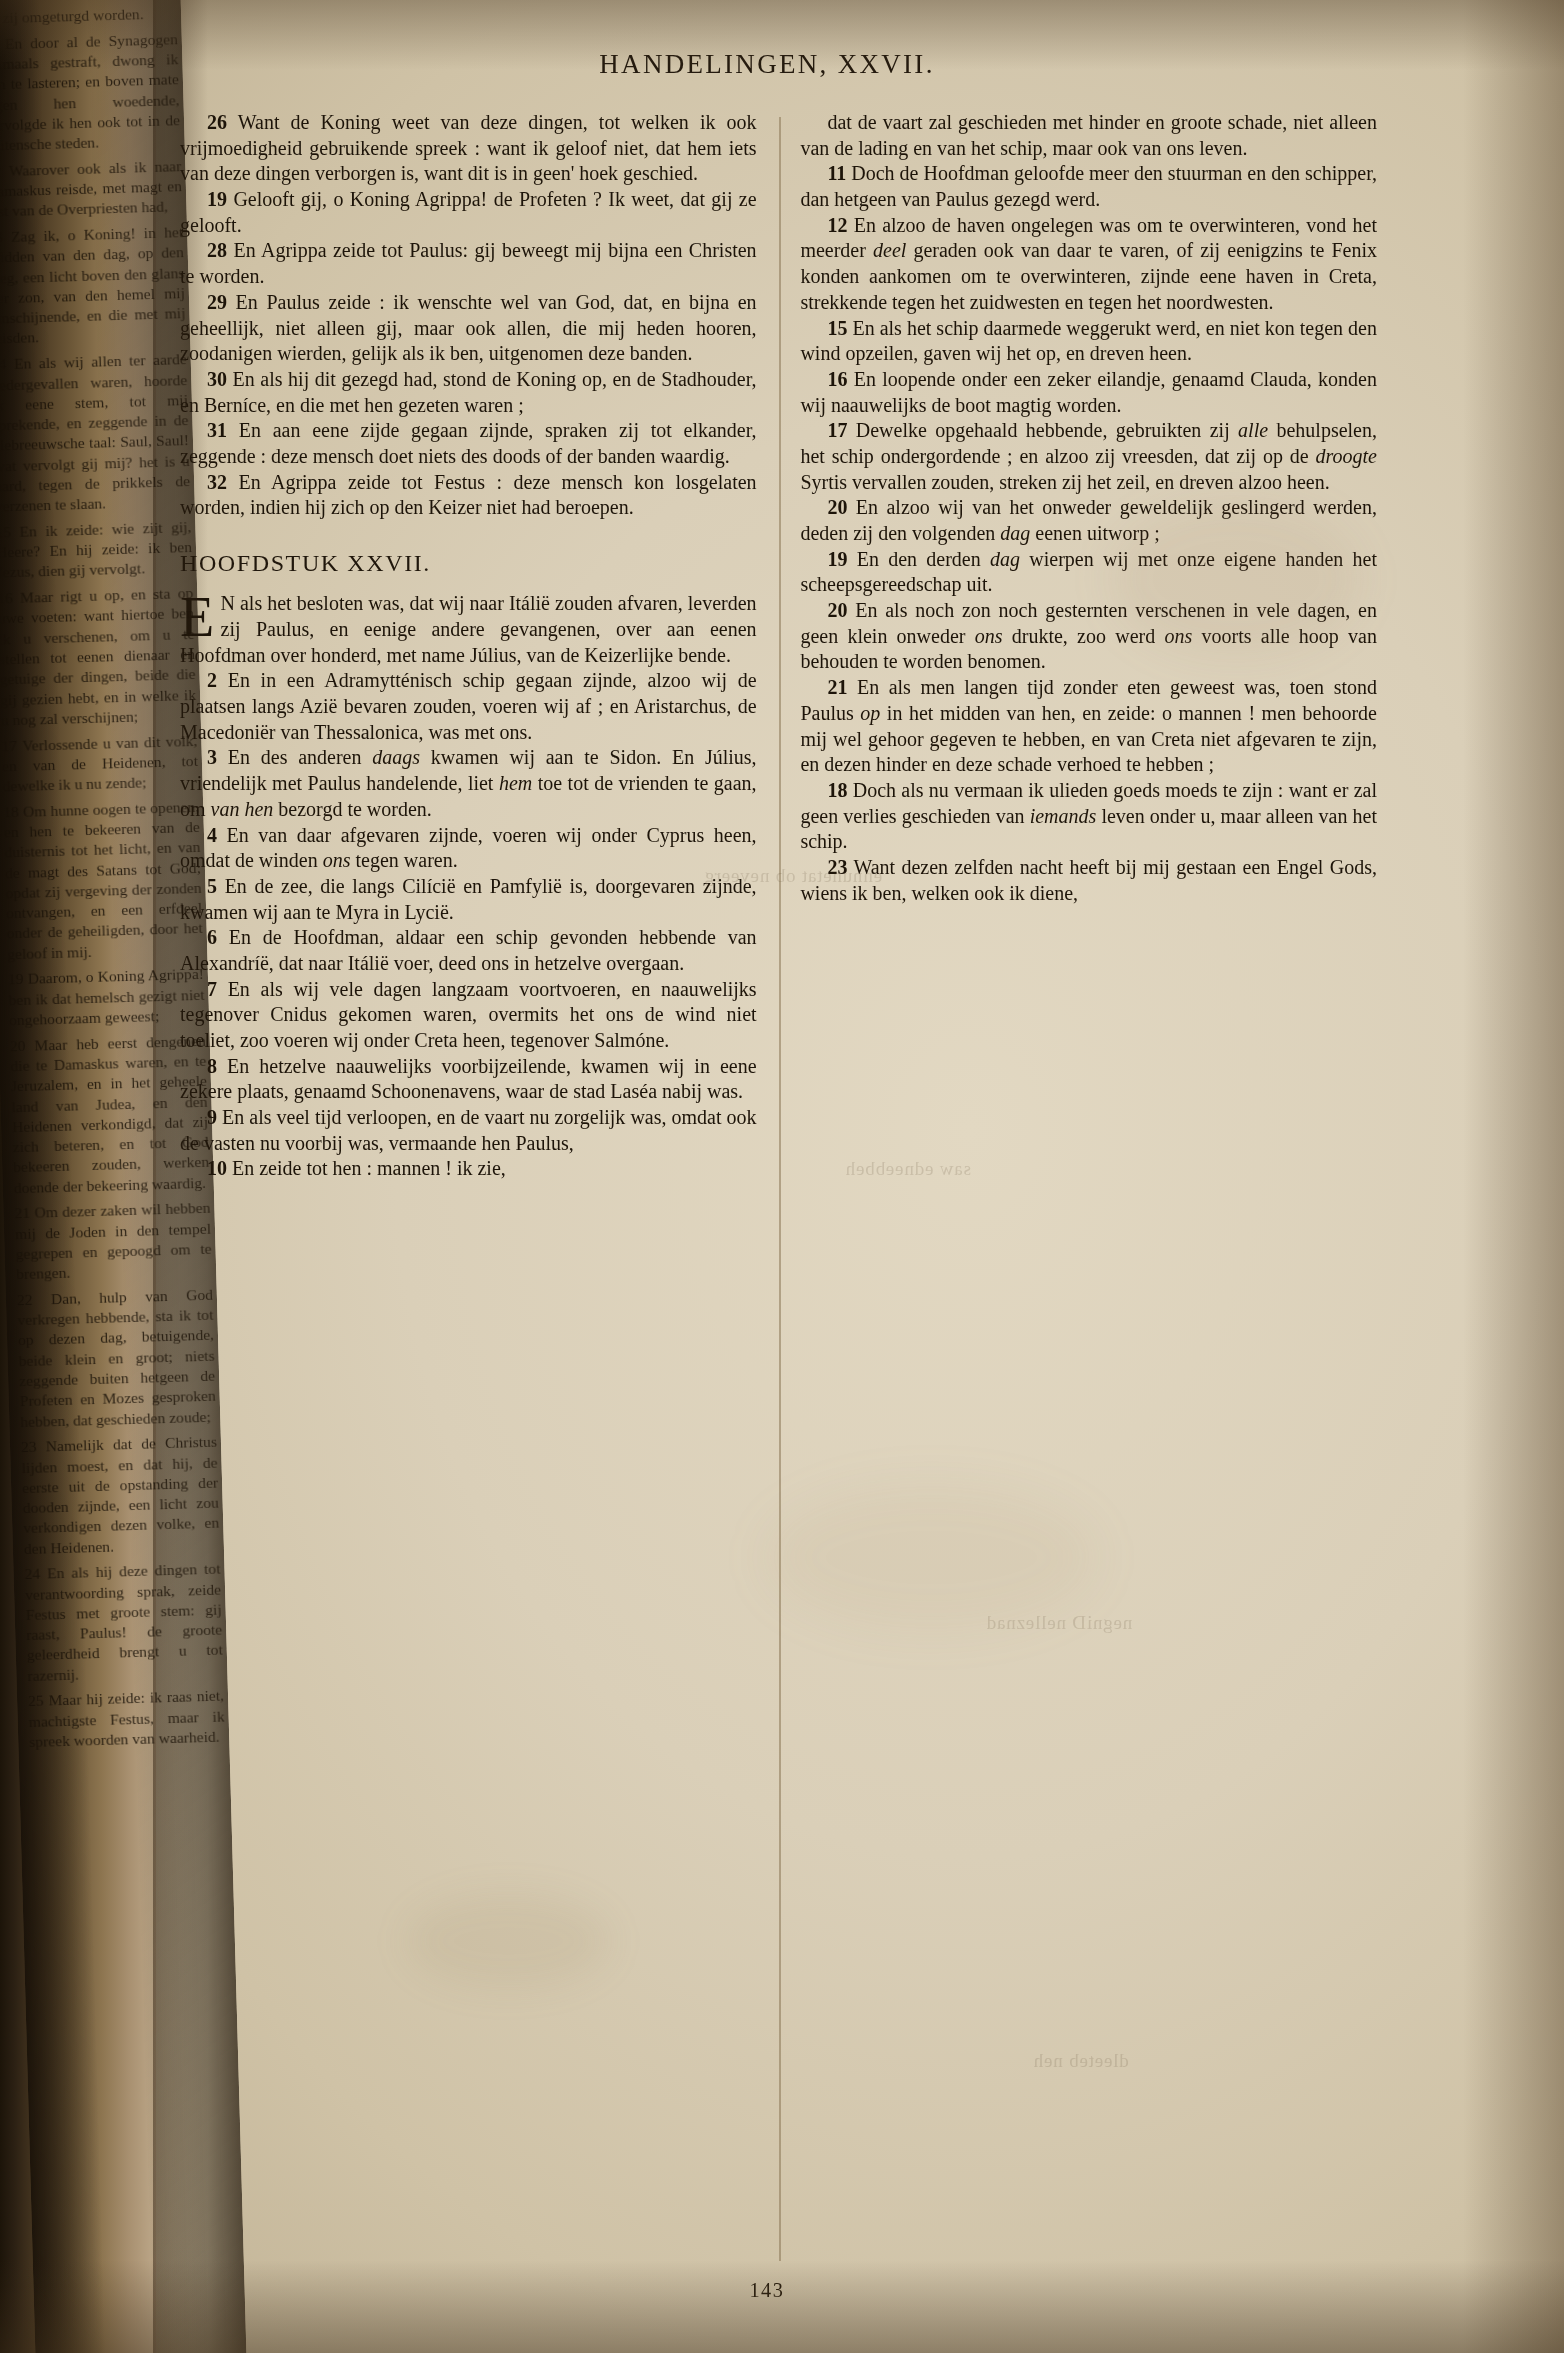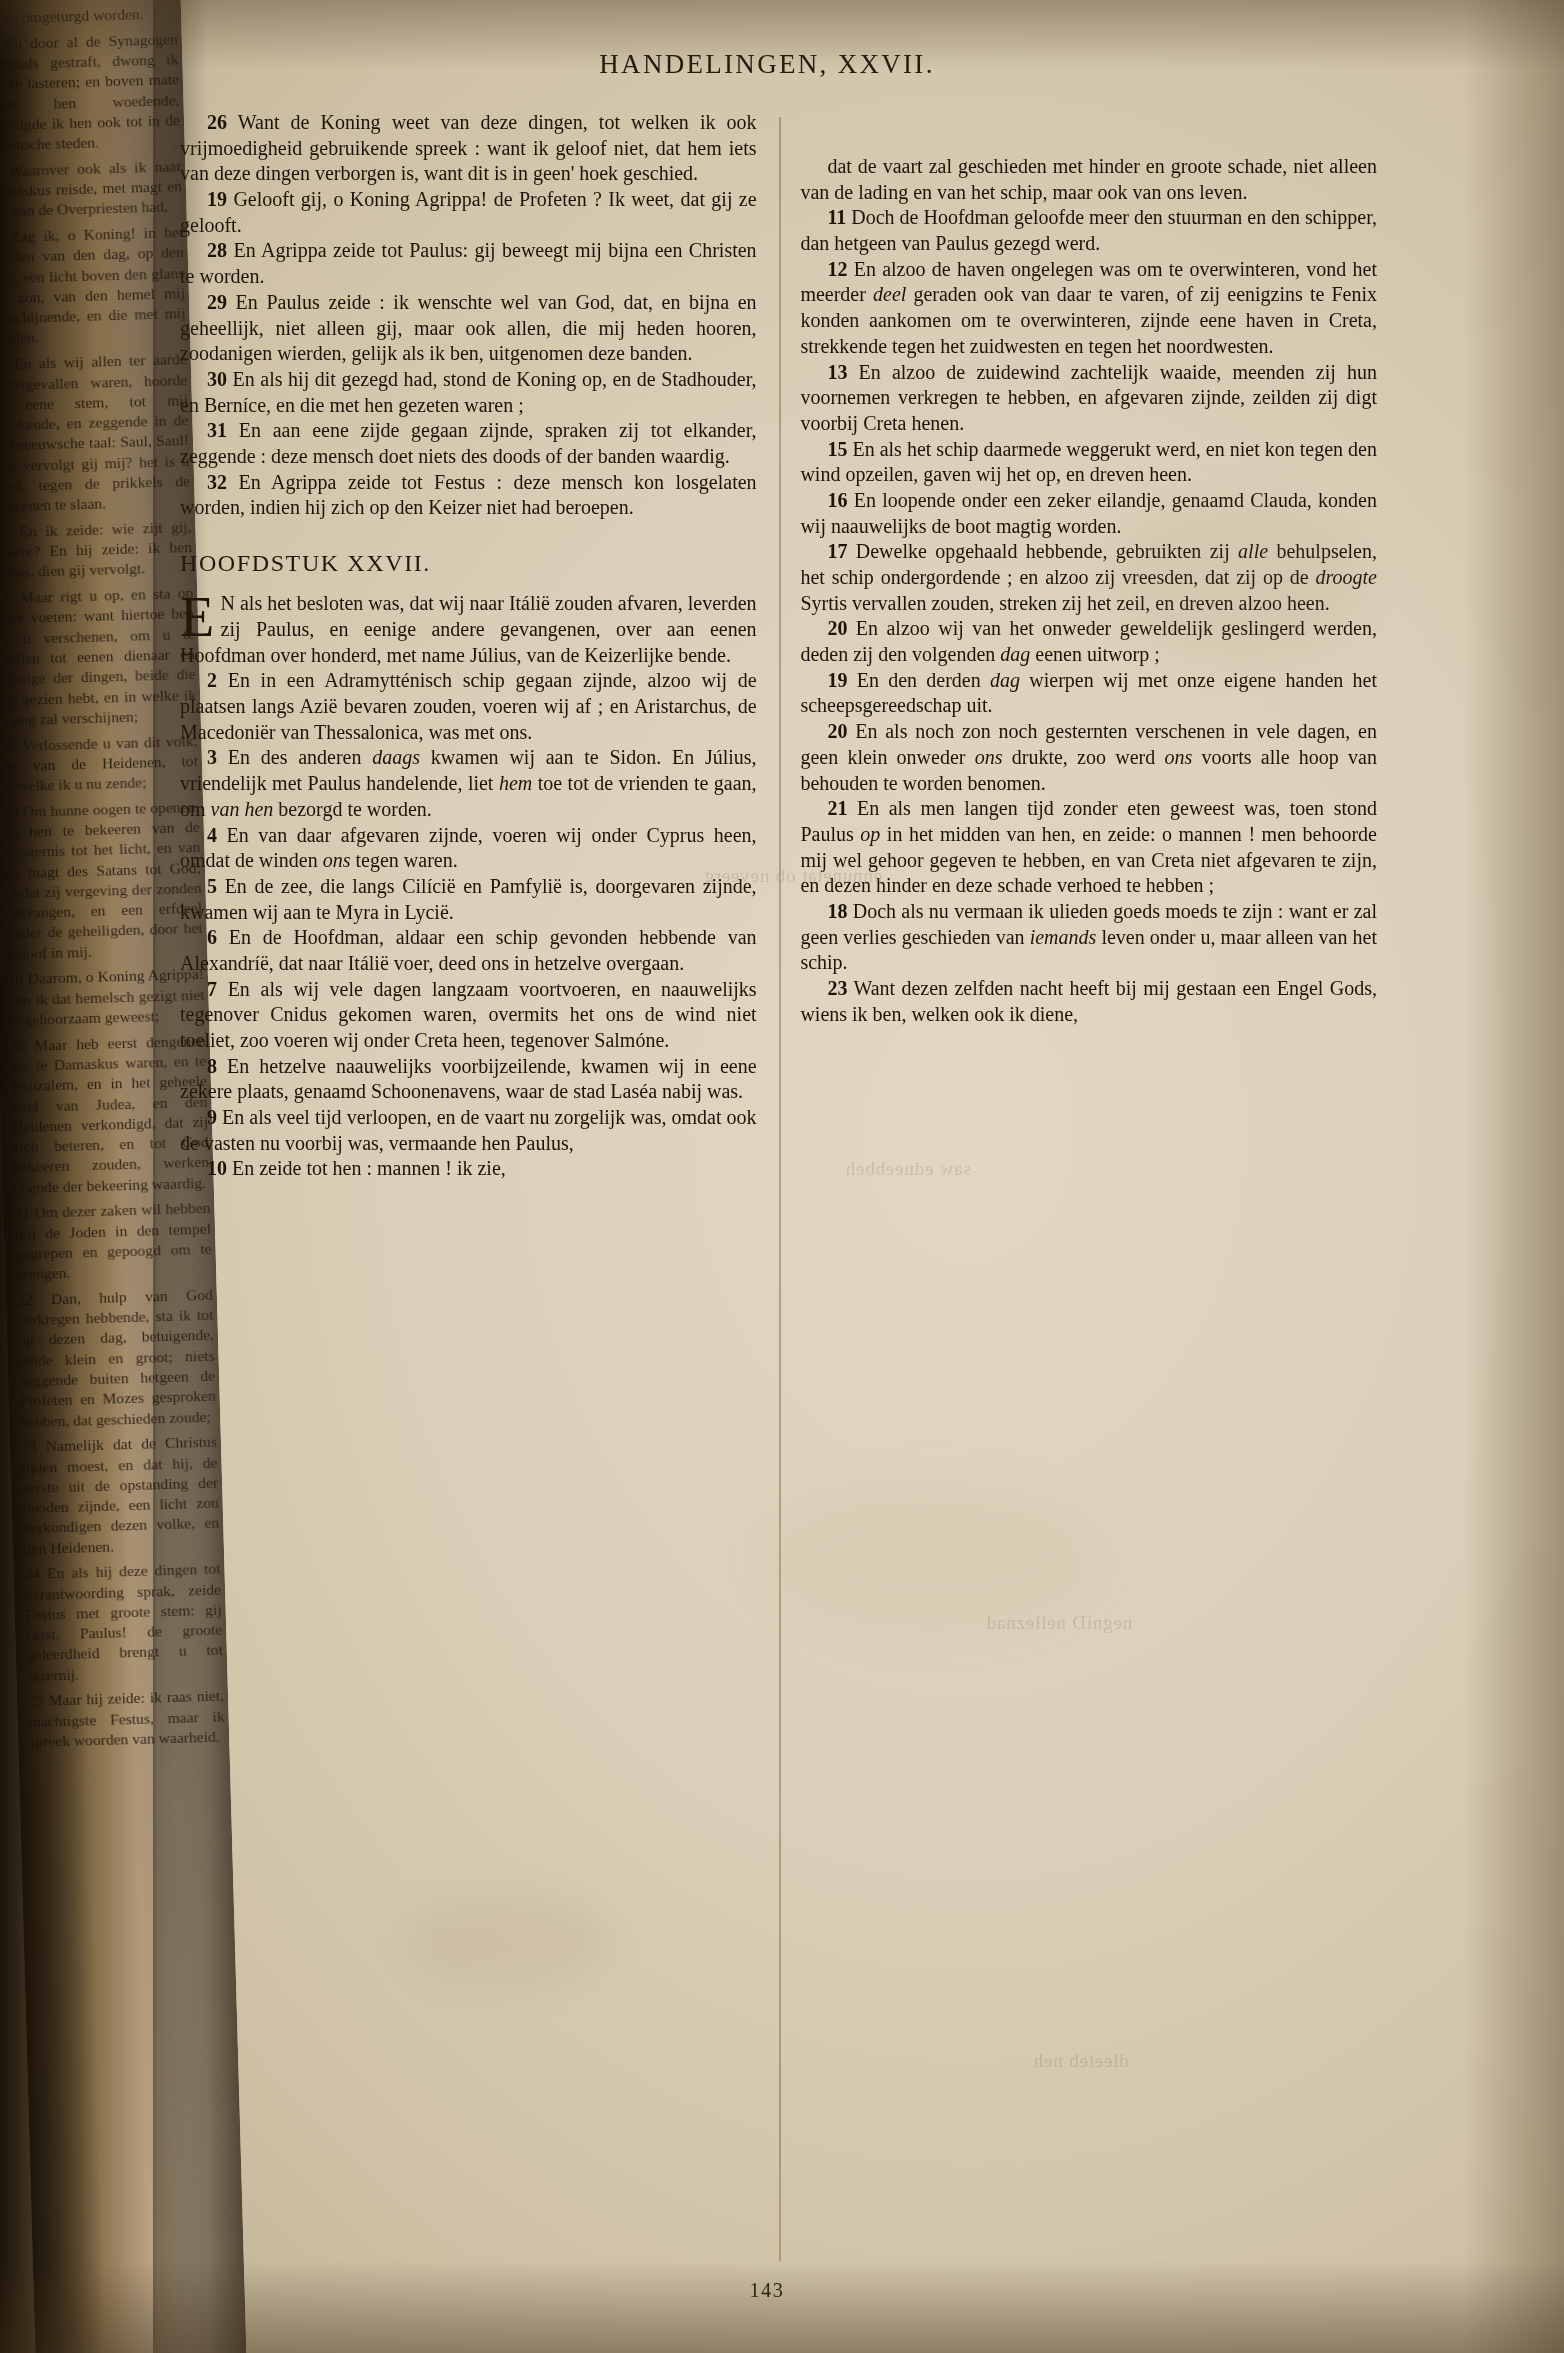--- a/index.html
+++ b/index.html
@@ -106,21 +106,21 @@
   .col {
     width: 579px;
     color: #1d1409;
     font-size: 20px;
     line-height: 1.285;
     text-align: justify;
     text-justify: inter-word;
     hyphens: manual;
   }
   .col.left { padding-right: 20.3px; }
-  .col.right { padding-left: 23.5px; margin-top: 44px; }
+  .col.right { padding-left: 23.5px; }
 
   #col-rule {
     position: absolute;
     left: 599px; top: 117px;
     width: 1.6px; height: 2144px;
     background: #8a7755;
     opacity: 0.55;
   }
 
   p.v {
@@ -281,21 +281,20 @@
             <p class="v"><span class="vn">9</span> En als veel tijd verloopen, en de vaart nu zorgelijk was, omdat ook de vasten nu voorbij was, vermaande hen Paulus,</p>
             <p class="v"><span class="vn">10</span> En zeide tot hen : mannen ! ik zie,</p>
           </div>
       </div>
 
       <div class="col right">
         <div id="right-verses">
             <p class="v first">dat de vaart zal geschieden met hinder en groote schade, niet alleen van de lading en van het schip, maar ook van ons leven.</p>
             <p class="v"><span class="vn">11</span> Doch de Hoofdman geloofde meer den stuurman en den schipper, dan hetgeen van Paulus gezegd werd.</p>
             <p class="v"><span class="vn">12</span> En alzoo de haven ongelegen was om te overwinteren, vond het meerder <i>deel</i> geraden ook van daar te varen, of zij eenigzins te Fenix konden aankomen om te overwinteren, zijnde eene haven in Creta, strekkende tegen het zuidwesten en tegen het noordwesten.</p>
-            <p class="v"><span class="vn">13</span> En alzoo de zuidewind zachtelijk waaide, meenden zij hun voornemen verkregen te hebben, en afgevaren zijnde, zeilden zij digt voorbij Creta henen.</p>
             <p class="v"><span class="vn">15</span> En als het schip daarmede weggerukt werd, en niet kon tegen den wind opzeilen, gaven wij het op, en dreven heen.</p>
             <p class="v"><span class="vn">16</span> En loopende onder een zeker eilandje, genaamd Clauda, konden wij naauwelijks de boot magtig worden.</p>
             <p class="v"><span class="vn">17</span> Dewelke opgehaald hebbende, gebruikten zij <i>alle</i> behulpselen, het schip ondergordende ; en alzoo zij vreesden, dat zij op de <i>droogte</i> Syrtis vervallen zouden, streken zij het zeil, en dreven alzoo heen.</p>
             <p class="v"><span class="vn">20</span> En alzoo wij van het onweder geweldelijk geslingerd werden, deden zij den volgenden <i>dag</i> eenen uitworp ;</p>
             <p class="v"><span class="vn">19</span> En den derden <i>dag</i> wierpen wij met onze eigene handen het scheepsgereedschap uit.</p>
             <p class="v"><span class="vn">20</span> En als noch zon noch gesternten verschenen in vele dagen, en geen klein onweder <i>ons</i> drukte, zoo werd <i>ons</i> voorts alle hoop van behouden te worden benomen.</p>
             <p class="v"><span class="vn">21</span> En als men langen tijd zonder eten geweest was, toen stond Paulus <i>op</i> in het midden van hen, en zeide: o mannen ! men behoorde mij wel gehoor gegeven te hebben, en van Creta niet afgevaren te zijn, en dezen hinder en deze schade verhoed te hebben ;</p>
             <p class="v"><span class="vn">18</span> Doch als nu vermaan ik ulieden goeds moeds te zijn : want er zal geen verlies geschieden van <i>iemands</i> leven onder u, maar alleen van het schip.</p>
             <p class="v"><span class="vn">23</span> Want dezen zelfden nacht heeft bij mij gestaan een Engel Gods, wiens ik ben, welken ook ik diene,</p>
           </div>

